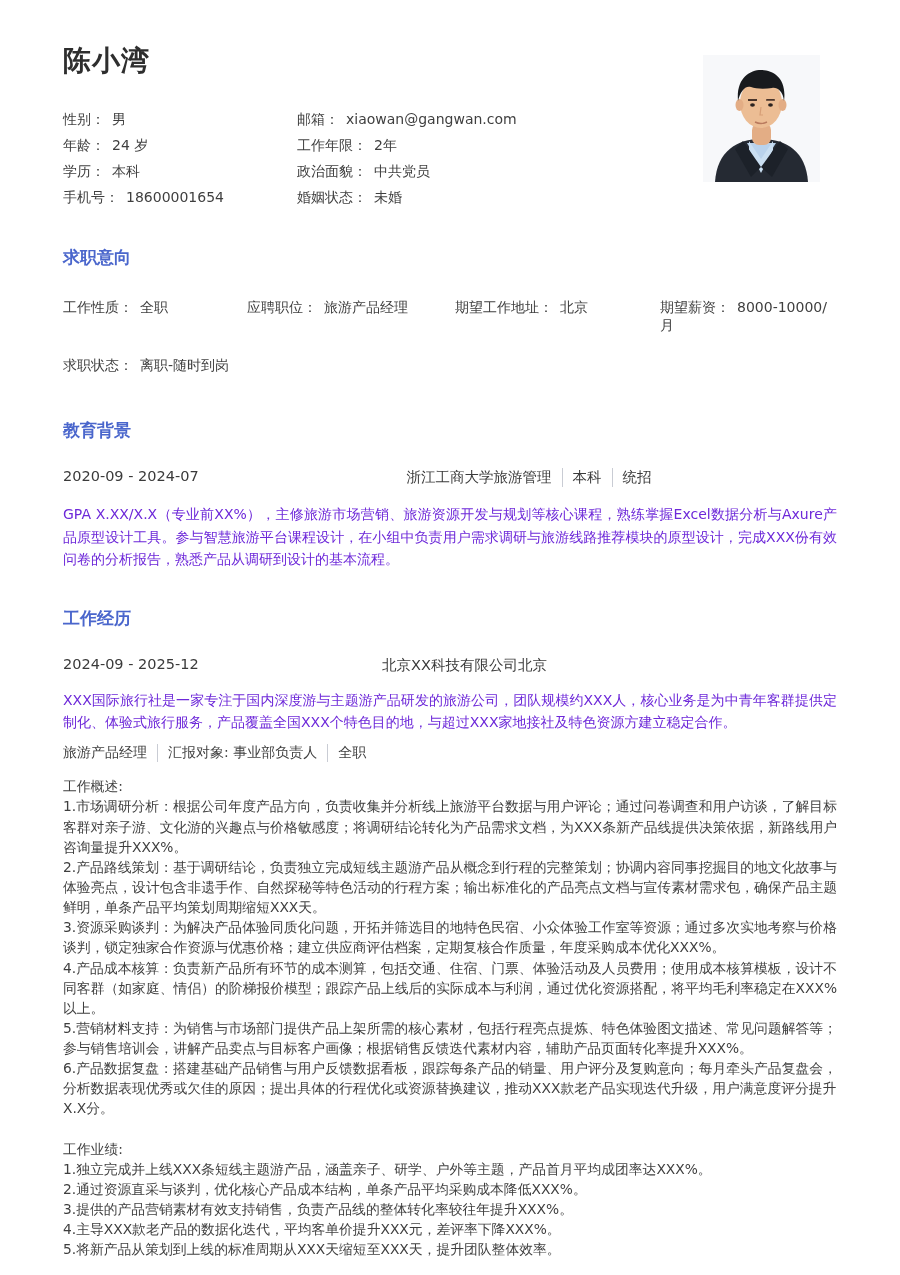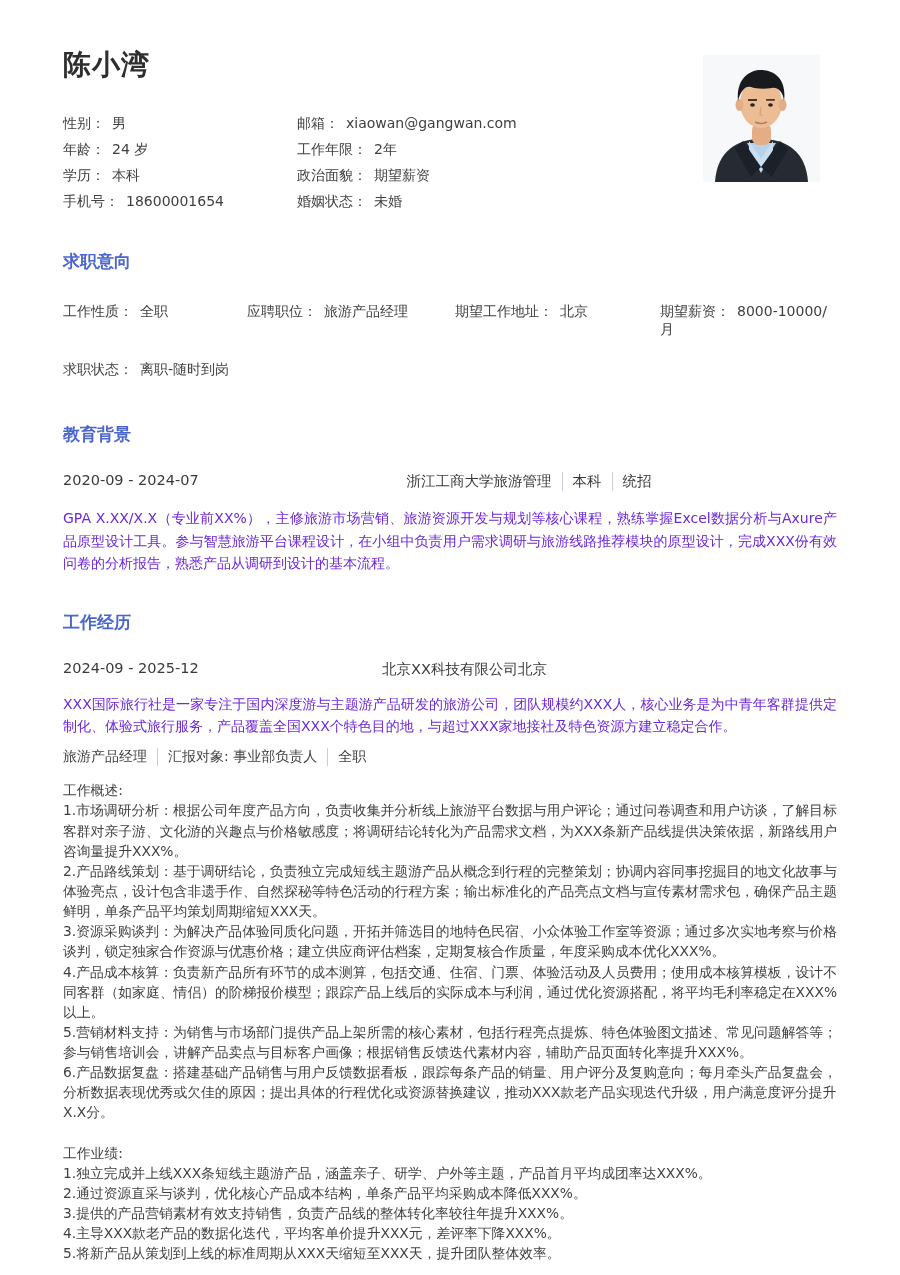--- a/index.html
+++ b/index.html
@@ -4,21 +4,21 @@
 <style>
   html,body { margin:0; padding:0; }
   body {
     width:900px; height:1275px;
     background:#ffffff;
     font-family:"DejaVu Sans","Liberation Sans",sans-serif;
     color:#3f3f3f;
     position:relative;
     overflow:hidden;
   }
-  .page { padding:18px 63px 0 63px; box-sizing:border-box;margin-top:28px; }
+  .page { padding:42px 63px 0 63px; box-sizing:border-box; }
 
   .name {
     font-size:28px; font-weight:bold; color:#2e2e2e;
     margin:0 0 26px 0; letter-spacing:1px;
   }
 
   .photo {
     position:absolute; top:55px; right:80px;
     width:117px; height:127px;
     background:#f7f8fa; overflow:hidden;
@@ -138,21 +138,21 @@
           <span class="info-value">xiaowan@gangwan.com</span>
         </div>
 
         <div class="info-row">
           <span class="info-label">工作年限：</span>
           <span class="info-value">2年</span>
         </div>
 
         <div class="info-row">
           <span class="info-label">政治面貌：</span>
-          <span class="info-value">期望薪资</span>
+          <span class="info-value">中共党员</span>
         </div>
 
         <div class="info-row">
           <span class="info-label">婚姻状态：</span>
           <span class="info-value">未婚</span>
         </div>
       </div>
   </div>
 
   <h2 class="sec-heading" style="color: rgb(74, 102, 204);">求职意向</h2>

